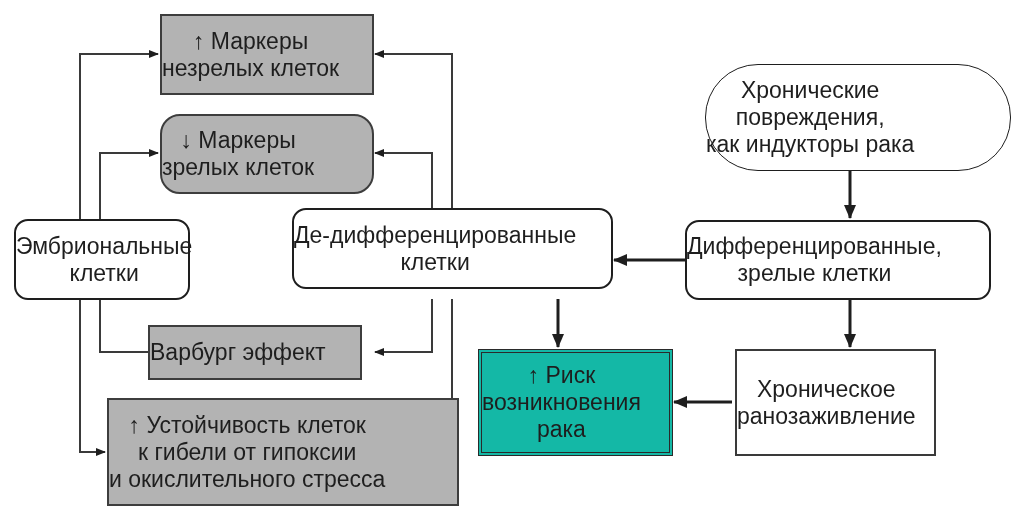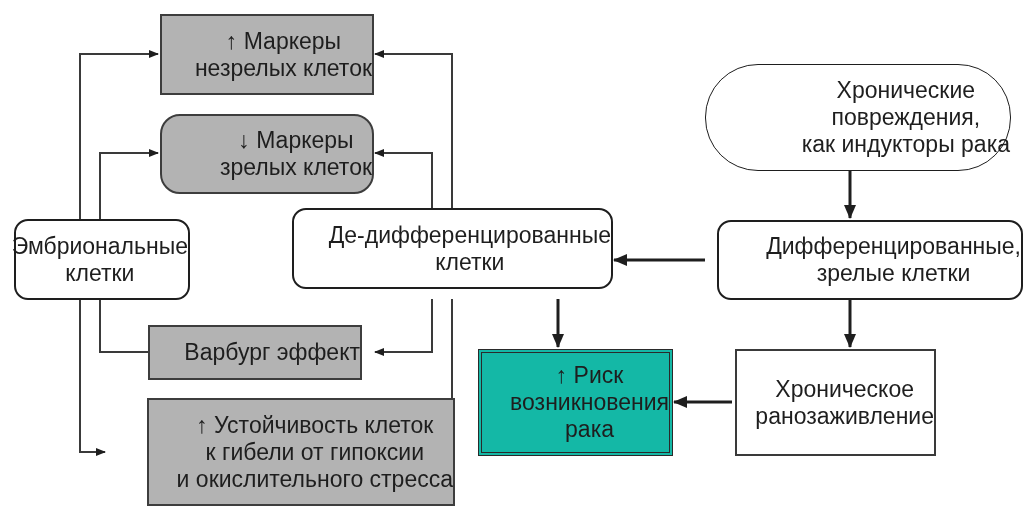--- a/index.html
+++ b/index.html
@@ -1,20 +1,20 @@
 <!DOCTYPE html>
 <html><head>
 <meta charset="utf-8">
 <style>
   html, body { margin: 0; padding: 0; background: #ffffff; }
   body { width: 1024px; height: 519px; position: relative; overflow: hidden;
          font-family: "Liberation Sans", "DejaVu Sans", sans-serif; color: #1e1e1e; }
   #diagram { position: absolute; left: 0; top: 0; }
   .node { position: absolute; box-sizing: border-box; display: flex; align-items: center;
-          justify-content: flex-end; text-align: center; font-size: 23px; line-height: 27px; }
+          justify-content: flex-start; text-align: center; font-size: 23px; line-height: 27px; }
   .node span { white-space: pre-line; }
   .gray { background: #b3b3b3; border: 2px solid #3d3d3d; }
   .round { background: #ffffff; border: 2.5px solid #1e1e1e; border-radius: 14px; }
   .stadium { background: #ffffff; border: 1.5px solid #1e1e1e; border-radius: 53px; }
   .plain { background: #ffffff; border: 2px solid #3a3a3a; }
   .double { background: #14b8a6; border: 4px double #2a2a2a; }
 </style>
 </head>
 <body>
 
@@ -62,35 +62,35 @@
   <span>Эмбриональные
 клетки</span>
 </div>
 <div class="node round" style="left:292px;top:208px;width:321px;height:81px;">
   <span>Де-дифференцированные
 клетки</span>
 </div>
 <div class="node gray" style="left:148px;top:325px;width:214px;height:55px;">
   <span>Варбург эффект</span>
 </div>
-<div class="node gray" style="left:107px;top:398px;width:308px;height:108px;margin-left:40px;">
+<div class="node gray" style="left:107px;top:398px;width:352px;height:108px;">
   <span>↑ Устойчивость клеток
 к гибели от гипоксии
 и окислительного стресса</span>
 </div>
 <div class="node stadium" style="left:705px;top:64px;width:306px;height:107px;">
   <span>Хронические
 повреждения,
 как индукторы рака</span>
 </div>
-<div class="node round" style="left:717px;top:220px;width:306px;height:80px;">
+<div class="node round" style="left:685px;top:220px;width:306px;height:80px;">
   <span>Дифференцированные,
 зрелые клетки</span>
 </div>
 <div class="node double" style="left:478px;top:349px;width:195px;height:107px;">
   <span>↑ Риск
 возникновения
 рака</span>
 </div>
-<div class="node plain" style="left:735px;top:349px;width:201px;height:107px;padding-left:41px;">
+<div class="node plain" style="left:735px;top:349px;width:201px;height:107px;">
   <span>Хроническое
 ранозаживление</span>
 </div>
 
 </body></html>

